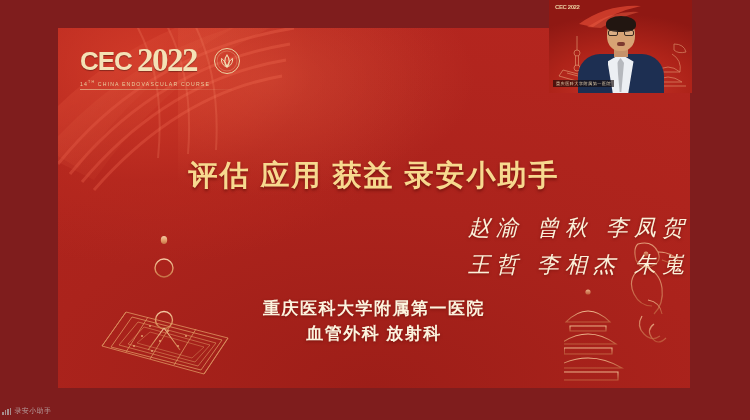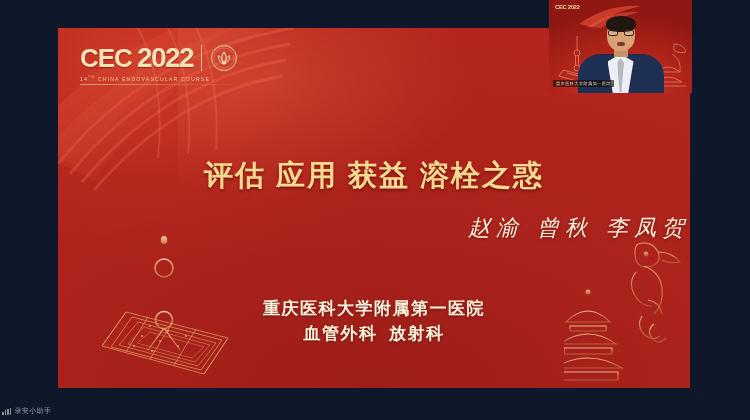--- a/index.html
+++ b/index.html
@@ -8,21 +8,21 @@
     width:750px; height:420px;
     background:#000;
     overflow:hidden;
     font-family:"Liberation Sans", sans-serif;
   }
 
   
   #screen {
     position:relative;
     width:750px; height:420px;
-    background:#0f172a;
+    background:#7f1d1d;
   }
 
   
   #slide {
     position:absolute;
     left:58px; top:28px;
     width:632px; height:360px;
     background:
       radial-gradient(ellipse 70% 85% at 14% 10%,
         rgba(214,62,42,0.85) 0%,
@@ -68,23 +68,23 @@
   .logo-cec {
     font-family:"Liberation Sans", sans-serif;
     font-weight:bold;
     font-size:26px;
     letter-spacing:-1px;
     color:#f4e2b6;
     line-height:1;
     text-shadow:0 1px 1px rgba(0,0,0,.35);
   }
   .logo-year {
-    font-family:Liberation Sans, sans-serif;
+    font-family:Liberation Serif, serif;
     font-weight:bold;
-    font-size:28px;
+    font-size:33px;
     letter-spacing:-1.5px;
     color:#f4e2b6;
     line-height:1;
     -webkit-text-stroke:0px;
     text-shadow:0 1px 1px rgba(0,0,0,.35);
   }
   .logo-div {
     width:1px; height:26px;
     background:rgba(244,226,182,.75);
     margin:0 3px;
@@ -150,21 +150,21 @@
     position:absolute;
     left:0; right:0;
     text-align:center;
     font-size:17px;
     font-weight:bold;
     letter-spacing:1.5px;
     color:#fcf3de;
     text-shadow:0 1px 3px rgba(80,8,4,.5);
   }
   #affil-1 { top:269px; }
-  #affil-2 { top:294px;font-family:Liberation Mono, monospace; }
+  #affil-2 { top:294px; }
 
   
   #pearl-tower {
     position:absolute;
     left:30px; bottom:4px;
     width:165px; height:200px;
     opacity:.92;
     pointer-events:none;
   }
   #pearl-tower svg { width:100%; height:100%; display:block; }
@@ -361,23 +361,24 @@
           </svg>
         </span>
       </div>
       <div class="logo-sub">
         <span>14</span><sup>TH</sup>
         <span>CHINA ENDOVASCULAR COURSE</span>
       </div>
       <div class="logo-rule"></div>
     </div>
 
-    <div id="title-sub">评估 应用 获益 溶栓之惑</div>
+    <div id="title-sub">评估 应用 获益 录安小助手</div>
 
     <div class="authors" id="authors-1">赵渝  曾秋  李凤贺</div>
+    <div class="authors" id="authors-2">王哲  李相杰  朱嵬</div>
 
     <div class="affil" id="affil-1">重庆医科大学附属第一医院</div>
     <div class="affil" id="affil-2">血管外科 放射科</div>
 
     <div id="pearl-tower">
       <svg viewBox="0 0 165 200" xmlns="http://www.w3.org/2000/svg">
         <defs>
           <linearGradient id="gold1" x1="0" y1="0" x2="0" y2="1">
             <stop offset="0%" stop-color="#ffe2b8"></stop>
             <stop offset="60%" stop-color="#e8a86f"></stop>

